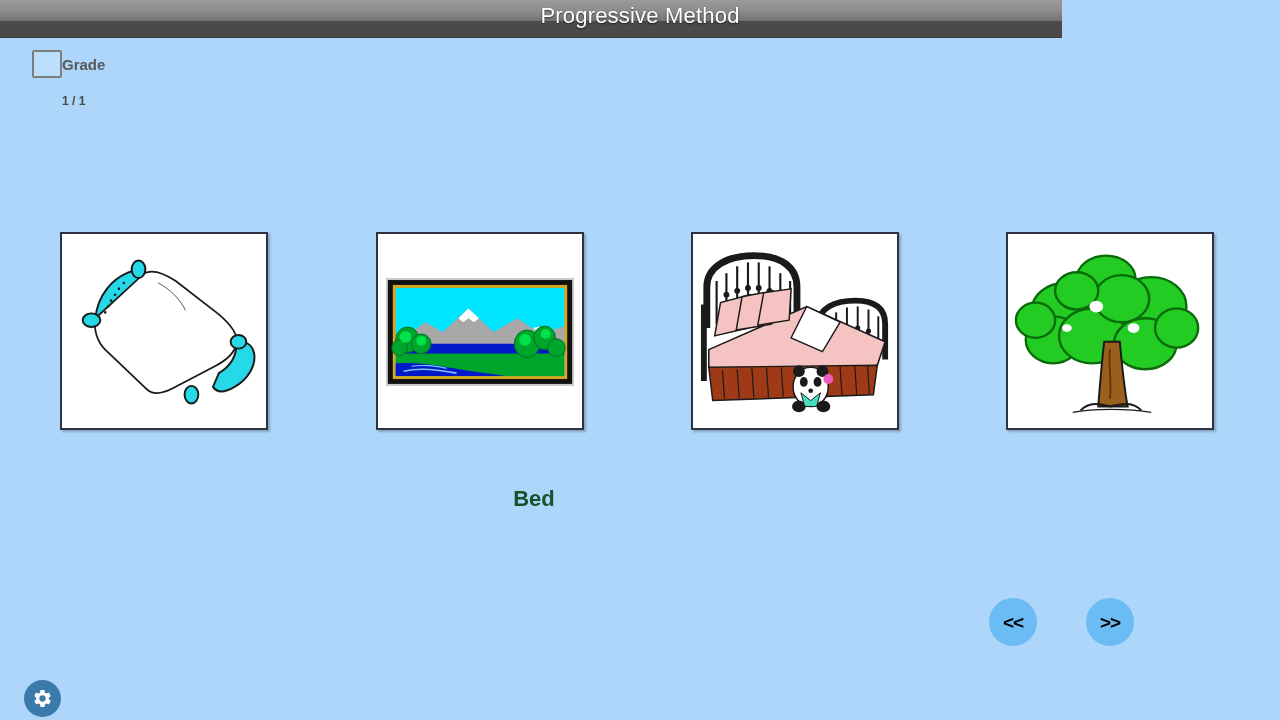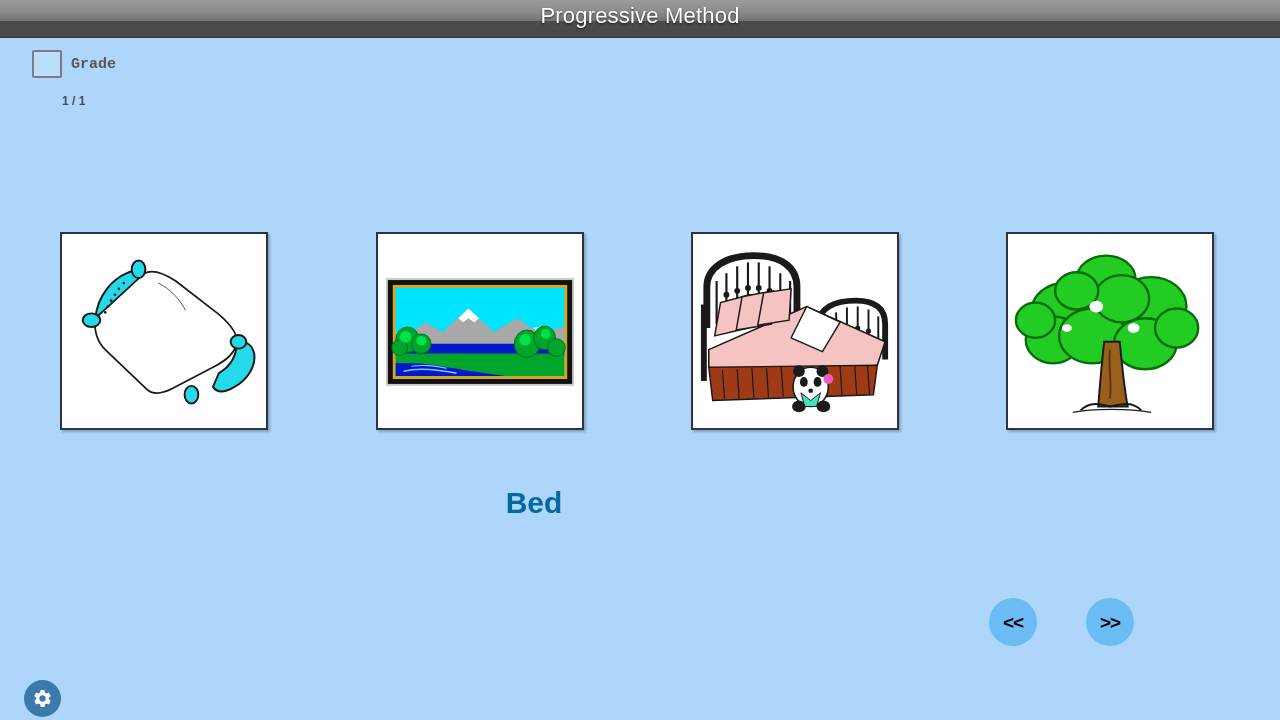--- a/index.html
+++ b/index.html
@@ -14,21 +14,21 @@
   body {
     background: #ADD6FA;
     font-family: "Liberation Sans", sans-serif;
     position: relative;
   }
 
   
   .titlebar {
     position: absolute;
     left: 0; top: 0;
-    width: 1280px;
+    width: 1062px;
     height: 38px;
     background: linear-gradient(to bottom,
                 #9b9b9b 0%,
                 #8c8c8c 30%,
                 #737373 56%,
                 #4b4b4b 57%,
                 #484848 100%);
     border-bottom: 1px solid #3a3a3a;
   }
   .titlebar-title {
@@ -42,22 +42,20 @@
     text-shadow: 0 1px 2px rgba(0,0,0,0.65);
     letter-spacing: 0.2px;
   }
 
   
   .grade-row {
     position: absolute;
     left: 32px; top: 50px;
     display: flex;
     align-items: center;
-    gap: 9px;
-    font-family: Liberation Mono, monospace;
   }
   .grade-checkbox {
     width: 30px;
     height: 28px;
     background: #BBDFFB;
     border: 2px solid #7e7e7e;
     border-radius: 2px;
     cursor: pointer;
   }
   .grade-label {
@@ -96,23 +94,23 @@
   .card-2 { left: 691px; }
   .card-3 { left: 1006px; }
   .card svg { display: block; width: 100%; height: 100%; }
 
   
   .prompt-word {
     position: absolute;
     left: 0; top: 486px;
     width: 1068px;
     text-align: center;
-    font-size: 30px;
+    font-size: 22px;
     font-weight: bold;
-    color: #0369a1;
+    color: #14532d;
   }
 
   
   .nav-btn {
     position: absolute;
     width: 48px;
     height: 48px;
     border-radius: 50%;
     background: #6BBCF5;
     border: none;

